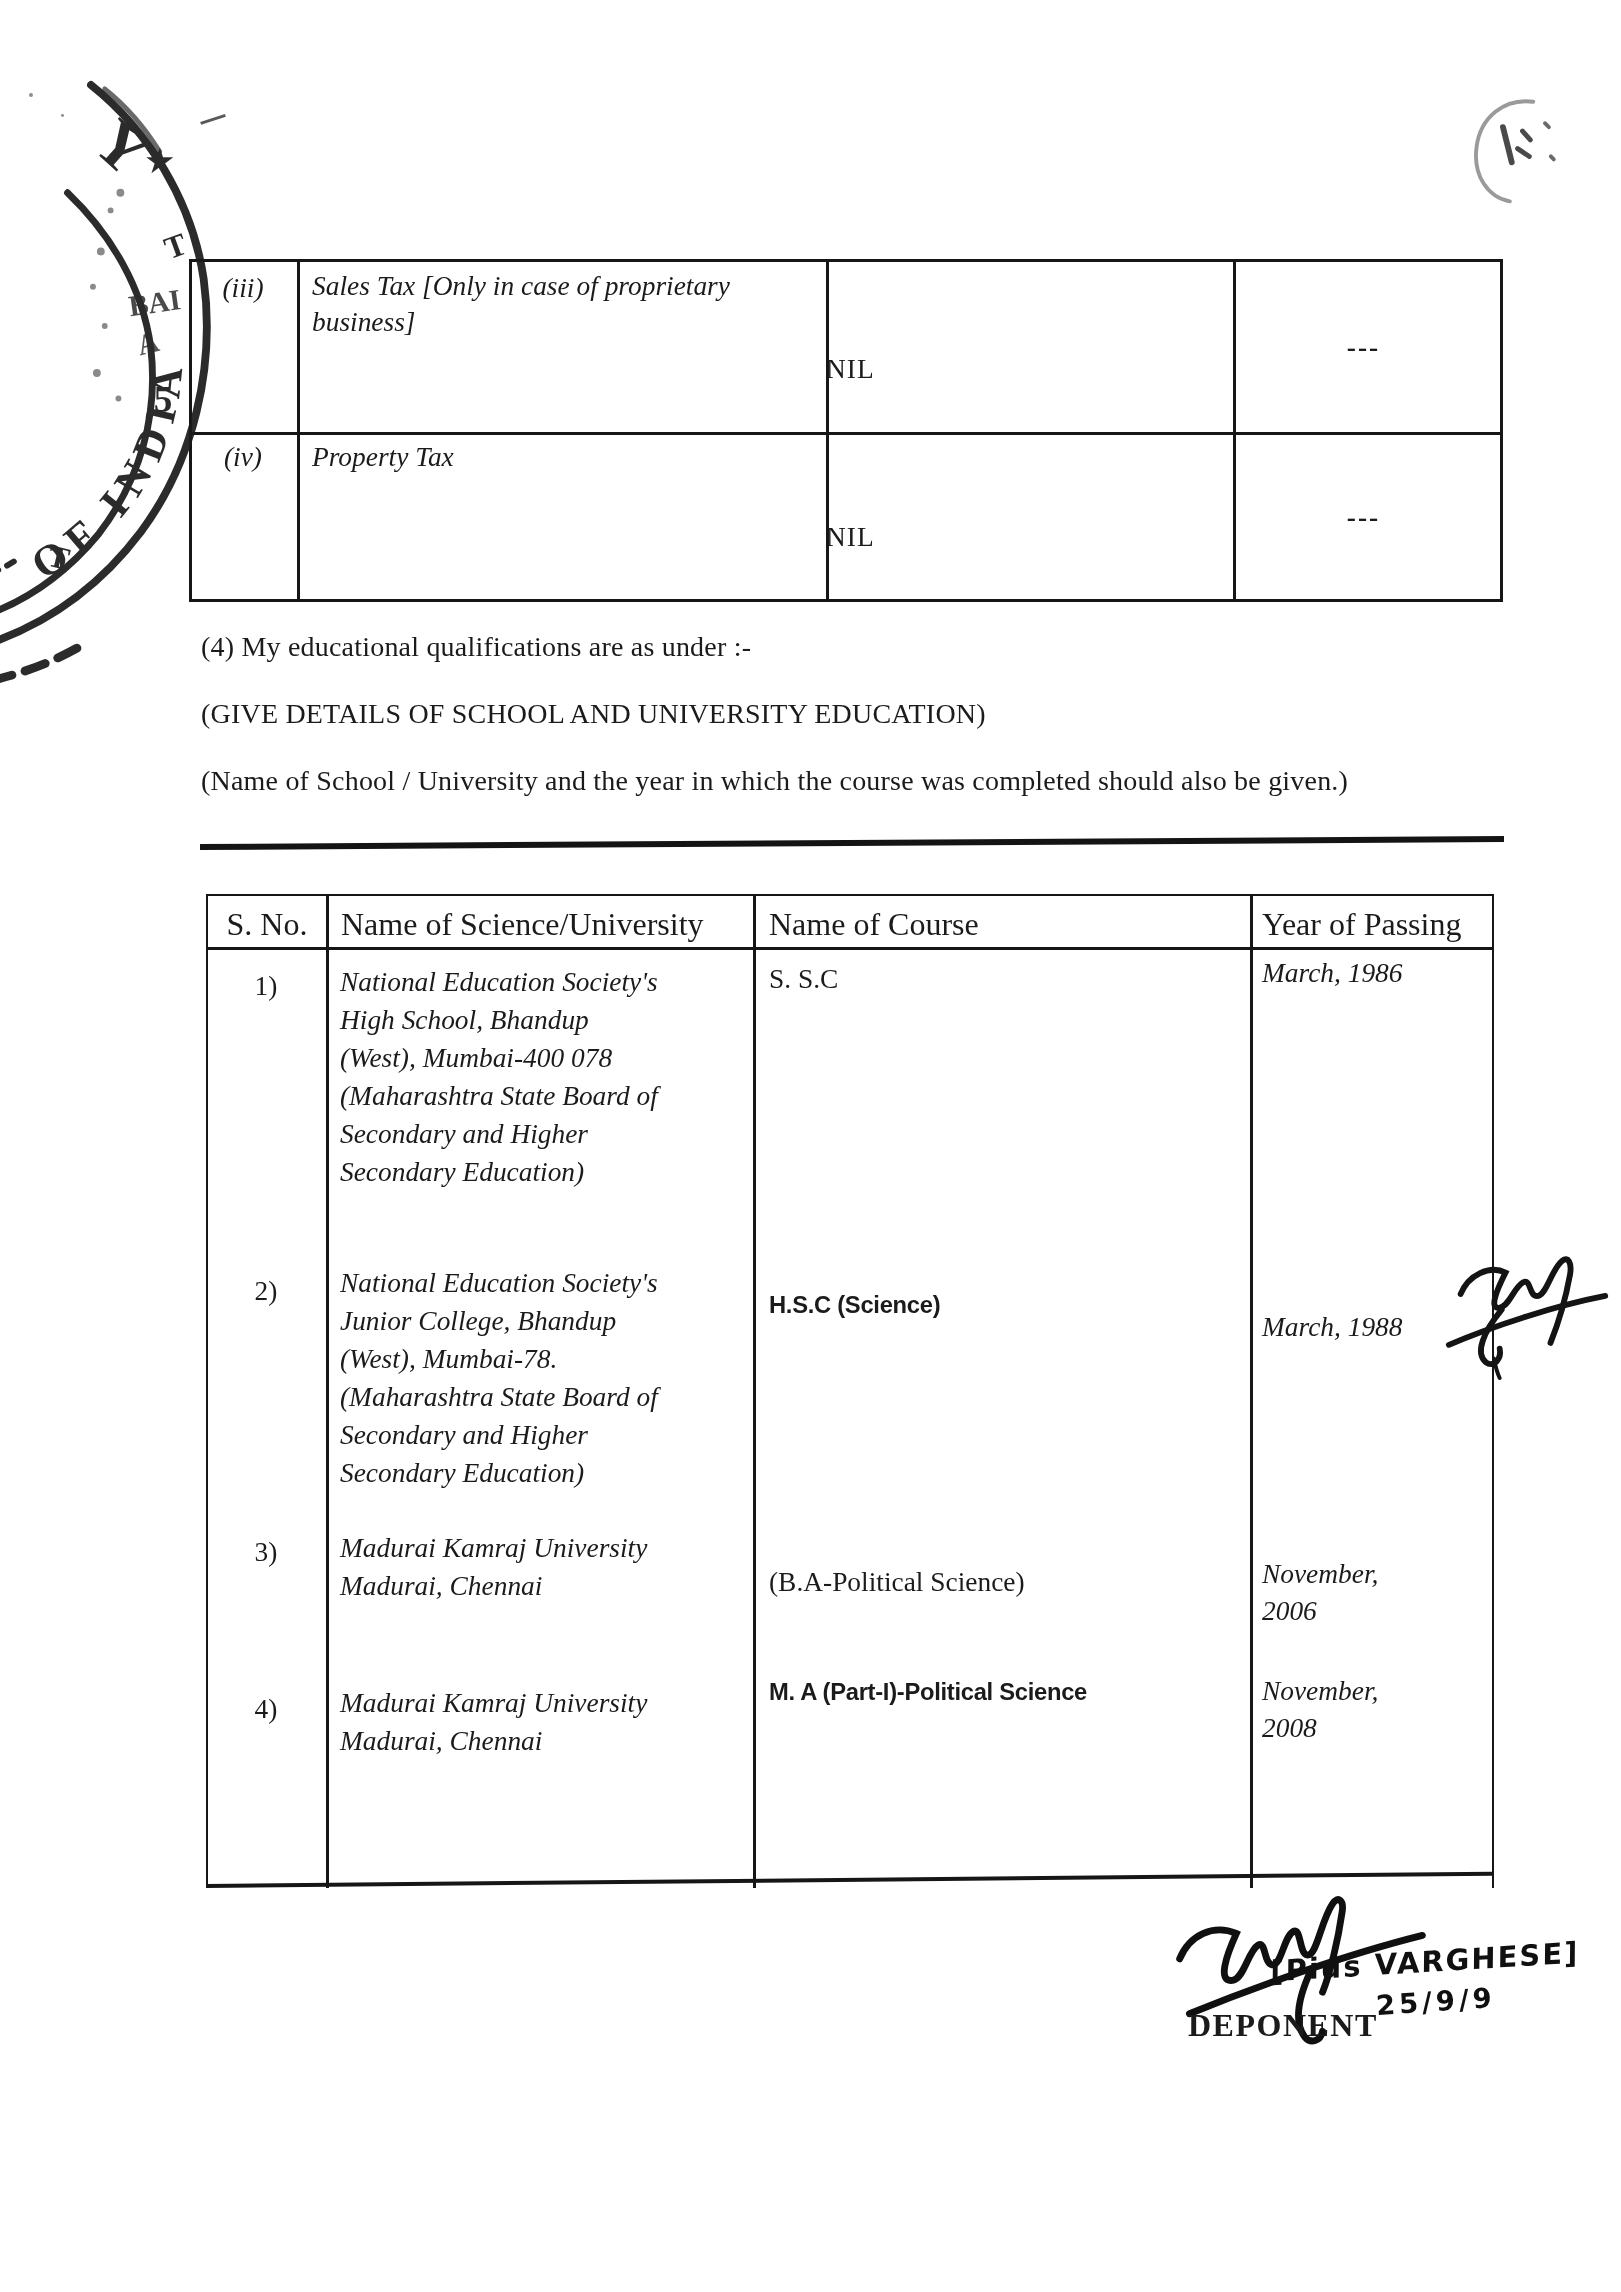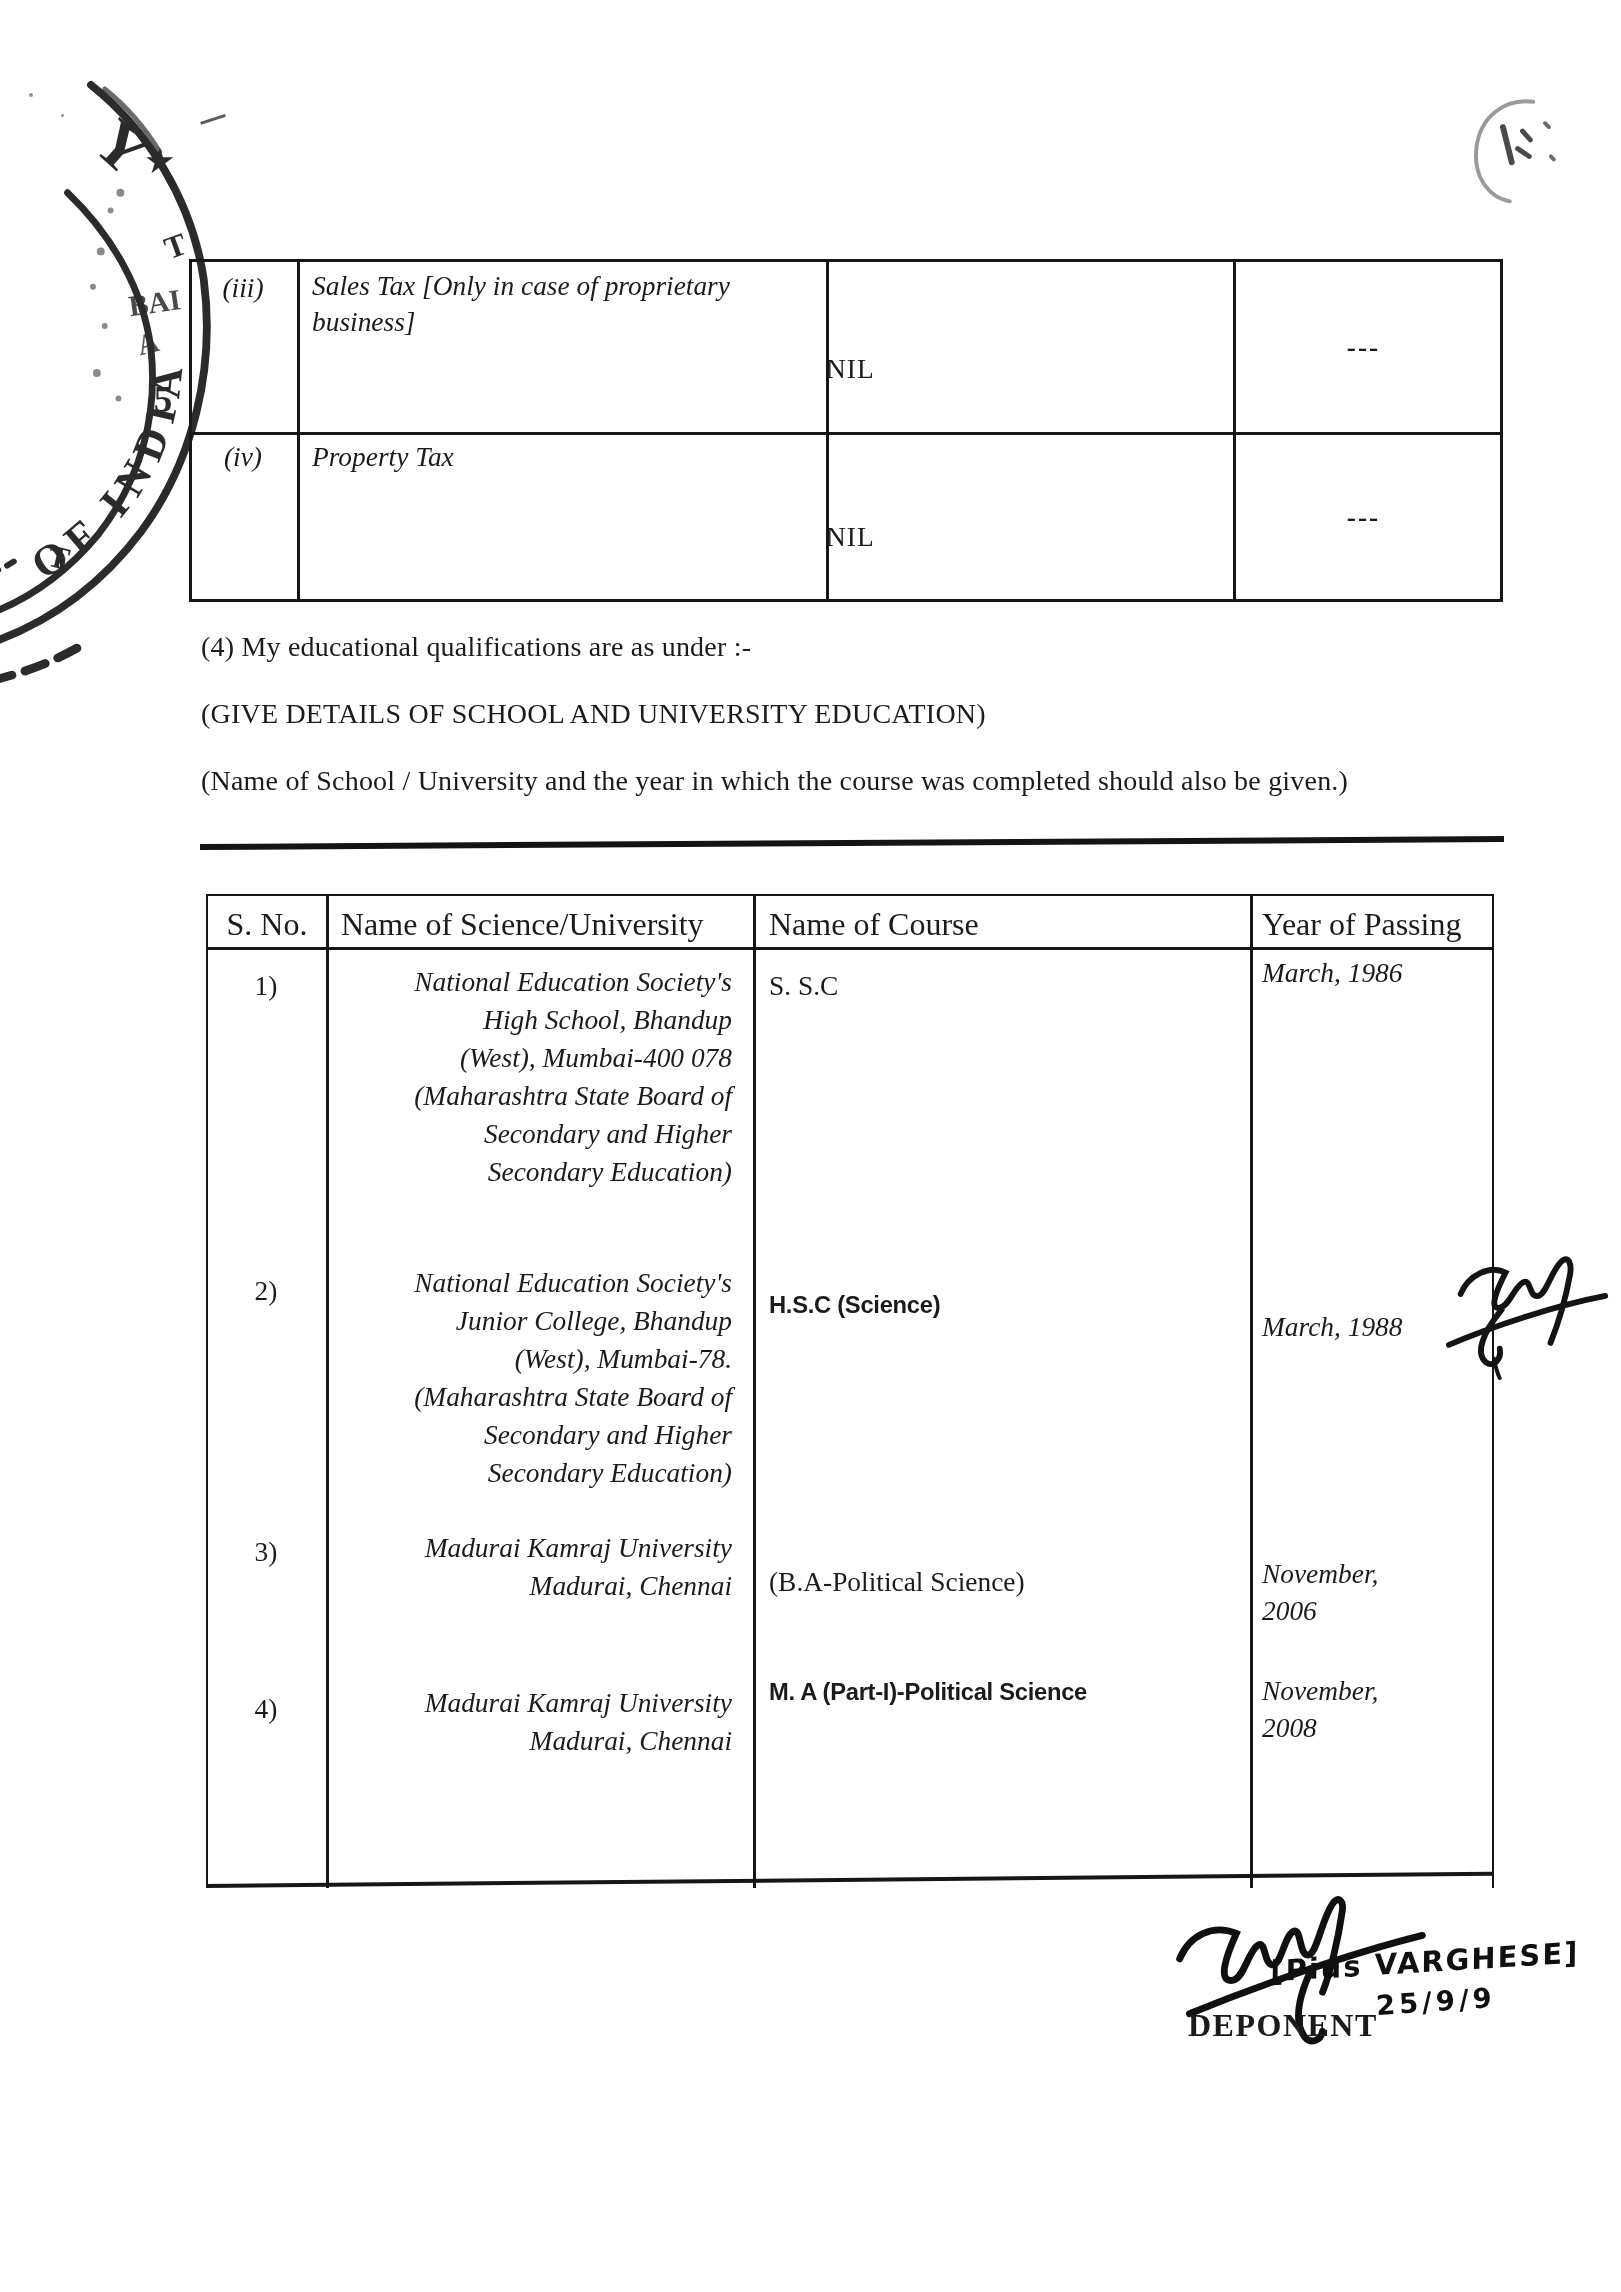--- a/index.html
+++ b/index.html
@@ -38,21 +38,21 @@
   .edu-table .vline{position:absolute;top:0;bottom:0;width:2.9px;background:#161616;}
   .edu-bottom{
     left:206px;top:1884px;width:1287px;height:3.9px;background:#161616;
     transform:rotate(-0.55deg);transform-origin:left center;
   }
   .edu-header-line{position:absolute;left:0;right:0;top:51px;height:2.9px;background:#161616;}
   .hcell{position:absolute;top:9.8px;font-size:32px;}
   .erow{position:absolute;left:0;right:0;}
   .ecell{position:absolute;font-size:27.4px;line-height:38px;}
   .ecell.sno{left:0;width:116px;text-align:center;}
-  .ecell.school{left:132px;width:392px;text-align:right;}
+  .ecell.school{left:132px;width:392px;}
   .ecell.course{left:561px;width:470px;}
   .ecell.year{left:1054px;width:221px;line-height:37px;}
   .course-sans{
     font-family:"Liberation Sans", sans-serif;
     font-size:24.5px;font-weight:600;letter-spacing:-0.3px;
     transform:scaleX(.97);transform-origin:left top;
   }
   
   .hand{font-family:"DejaVu Sans", sans-serif;font-weight:bold;color:#101010;}
   .sig-name{
@@ -120,21 +120,21 @@
     <div class="hcell" style="left:1054px;">Year of Passing</div>
 
     <div class="erow" style="top:57px;">
       <div class="ecell sno" style="margin-top:13.7px;">1)</div>
       <div class="ecell school pre" style="margin-top:9.8px;">National Education Society's
 High School, Bhandup
 (West), Mumbai-400 078
 (Maharashtra State Board of
 Secondary and Higher
 Secondary Education)</div>
-      <div class="ecell course" style="margin-top:14px;">S. S.C</div>
+      <div class="ecell course" style="margin-top:7px;">S. S.C</div>
       <div class="ecell year pre" style="margin-top:2px;">March, 1986</div>
     </div>
 
     <div class="erow" style="top:368px;">
       <div class="ecell sno" style="margin-top:7.8px;">2)</div>
       <div class="ecell school pre">National Education Society's
 Junior College, Bhandup
 (West), Mumbai-78.
 (Maharashtra State Board of
 Secondary and Higher

